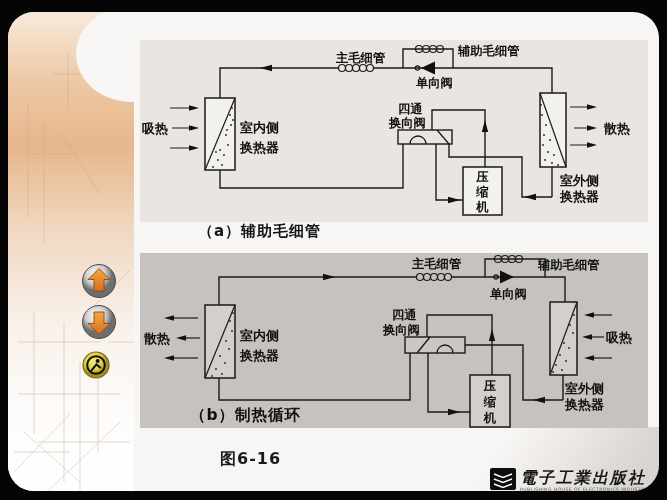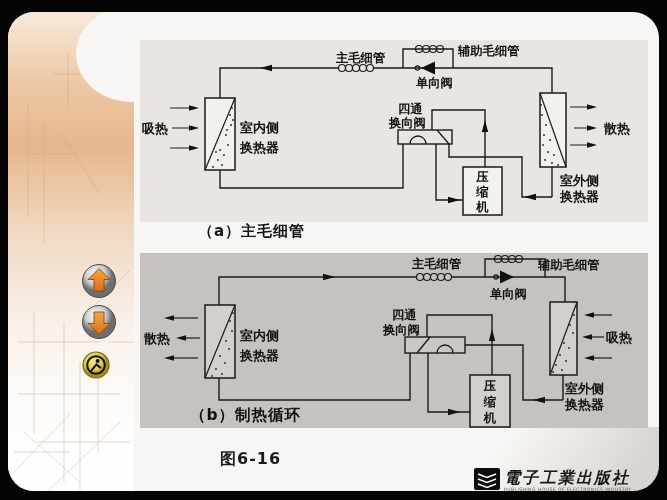--- a/index.html
+++ b/index.html
@@ -16,21 +16,21 @@
   .panel-a{top:28px;height:182px;background:#e9e6e2;}
   .panel-b{top:241px;height:175px;background:#c6c3bf;}
   .cap-a{position:absolute;left:190px;top:210px;font-size:15px;font-weight:bold;color:#141414;letter-spacing:1px;}
   .figcap{position:absolute;left:212px;top:437px;display:flex;gap:36px;
           font-size:16px;font-weight:bold;color:#1b1b1b;letter-spacing:1px;}
   .nav{position:absolute;}
   .nav-up{left:73px;top:251px;}
   .nav-down{left:73px;top:292px;}
   .nav-exit{left:74px;top:339px;}
   .nav svg{display:block;}
-  .logo{position:absolute;left:466px;top:456px;display:flex;align-items:flex-end;gap:4px;}
+  .logo{position:absolute;left:482px;top:456px;display:flex;align-items:flex-end;gap:4px;}
   .logo-txt .name{font-family:"DejaVu Serif","Liberation Serif",serif;font-style:italic;
       font-weight:bold;font-size:16px;color:#161616;letter-spacing:2px;line-height:17px;}
   .logo-txt .tag{font-size:4.6px;color:#5c564f;letter-spacing:.4px;margin-top:1px;}
   svg text{fill:#101010;font-weight:bold;font-family:"DejaVu Sans","Liberation Sans",sans-serif;}
   .t13{font-size:13px;} .t12{font-size:12.3px;} .tcap{font-size:15.5px;letter-spacing:1px;}
 </style>
 </head>
 <body>
 
 <div class="canvas">
@@ -198,21 +198,21 @@
     <text class="t13" x="100" y="112">换热器</text>
     <text class="t13" x="420" y="145">室外侧</text>
     <text class="t13" x="420" y="161">换热器</text>
     <text class="t12" x="196" y="22">主毛细管</text>
     <text class="t12" x="318" y="15">辅助毛细管</text>
     <text class="t12" x="276" y="47">单向阀</text>
     <text class="t12" x="258" y="73">四通</text>
     <text class="t12" x="249" y="87">换向阀</text>
    </svg>
   </div>
-  <div class="cap-a">（a）主毛细管</div>
+  <div class="cap-a">（a）辅助毛细管</div>
 
   <div class="panel panel-b">
    <svg width="508" height="175" viewBox="0 0 508 175">
     <g stroke="#1a1a1a" stroke-width="1.4" fill="none">
       <path d="M79,52 V24 H276 M311,24 H425 V49"></path>
       <path d="M345,24 V6 H405 V24"></path>
       <path d="M79,125 V147 H270 V100"></path>
       <path d="M288,100 V159 H330"></path>
       <path d="M325,92 H383 V147 H423 M423,147 V122"></path>
       <path d="M352,122 V62 H287 V84"></path>

